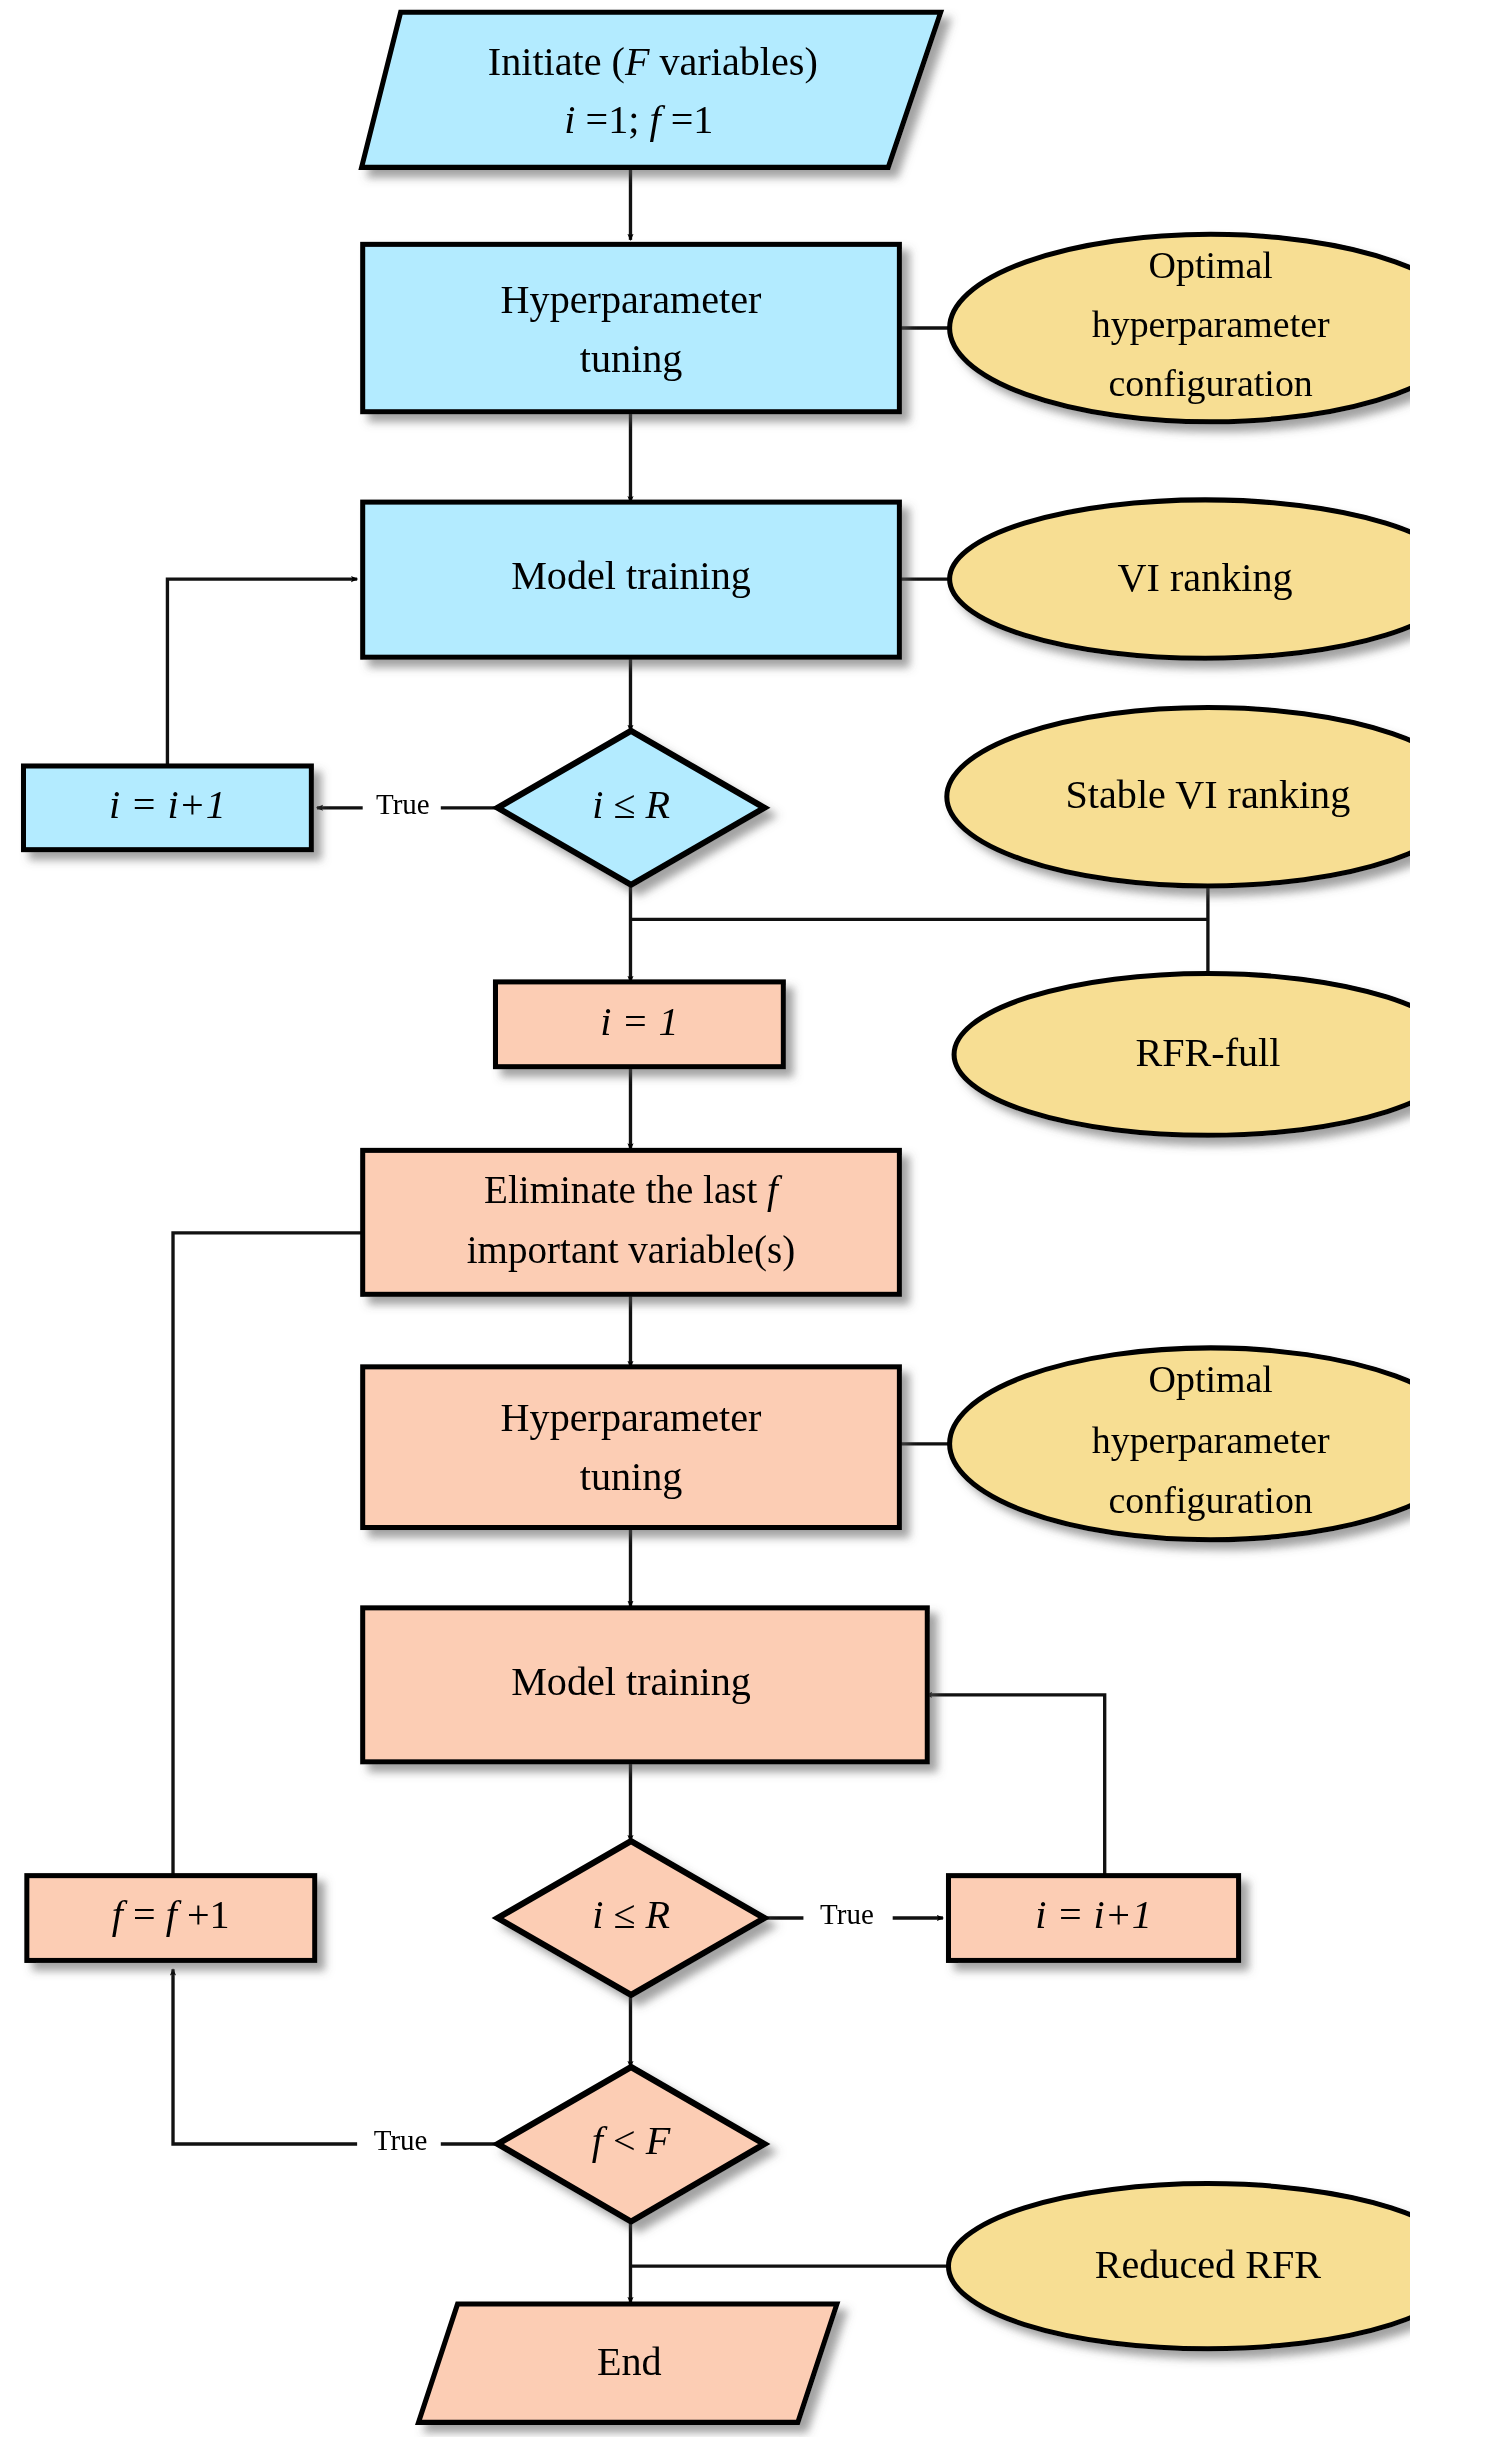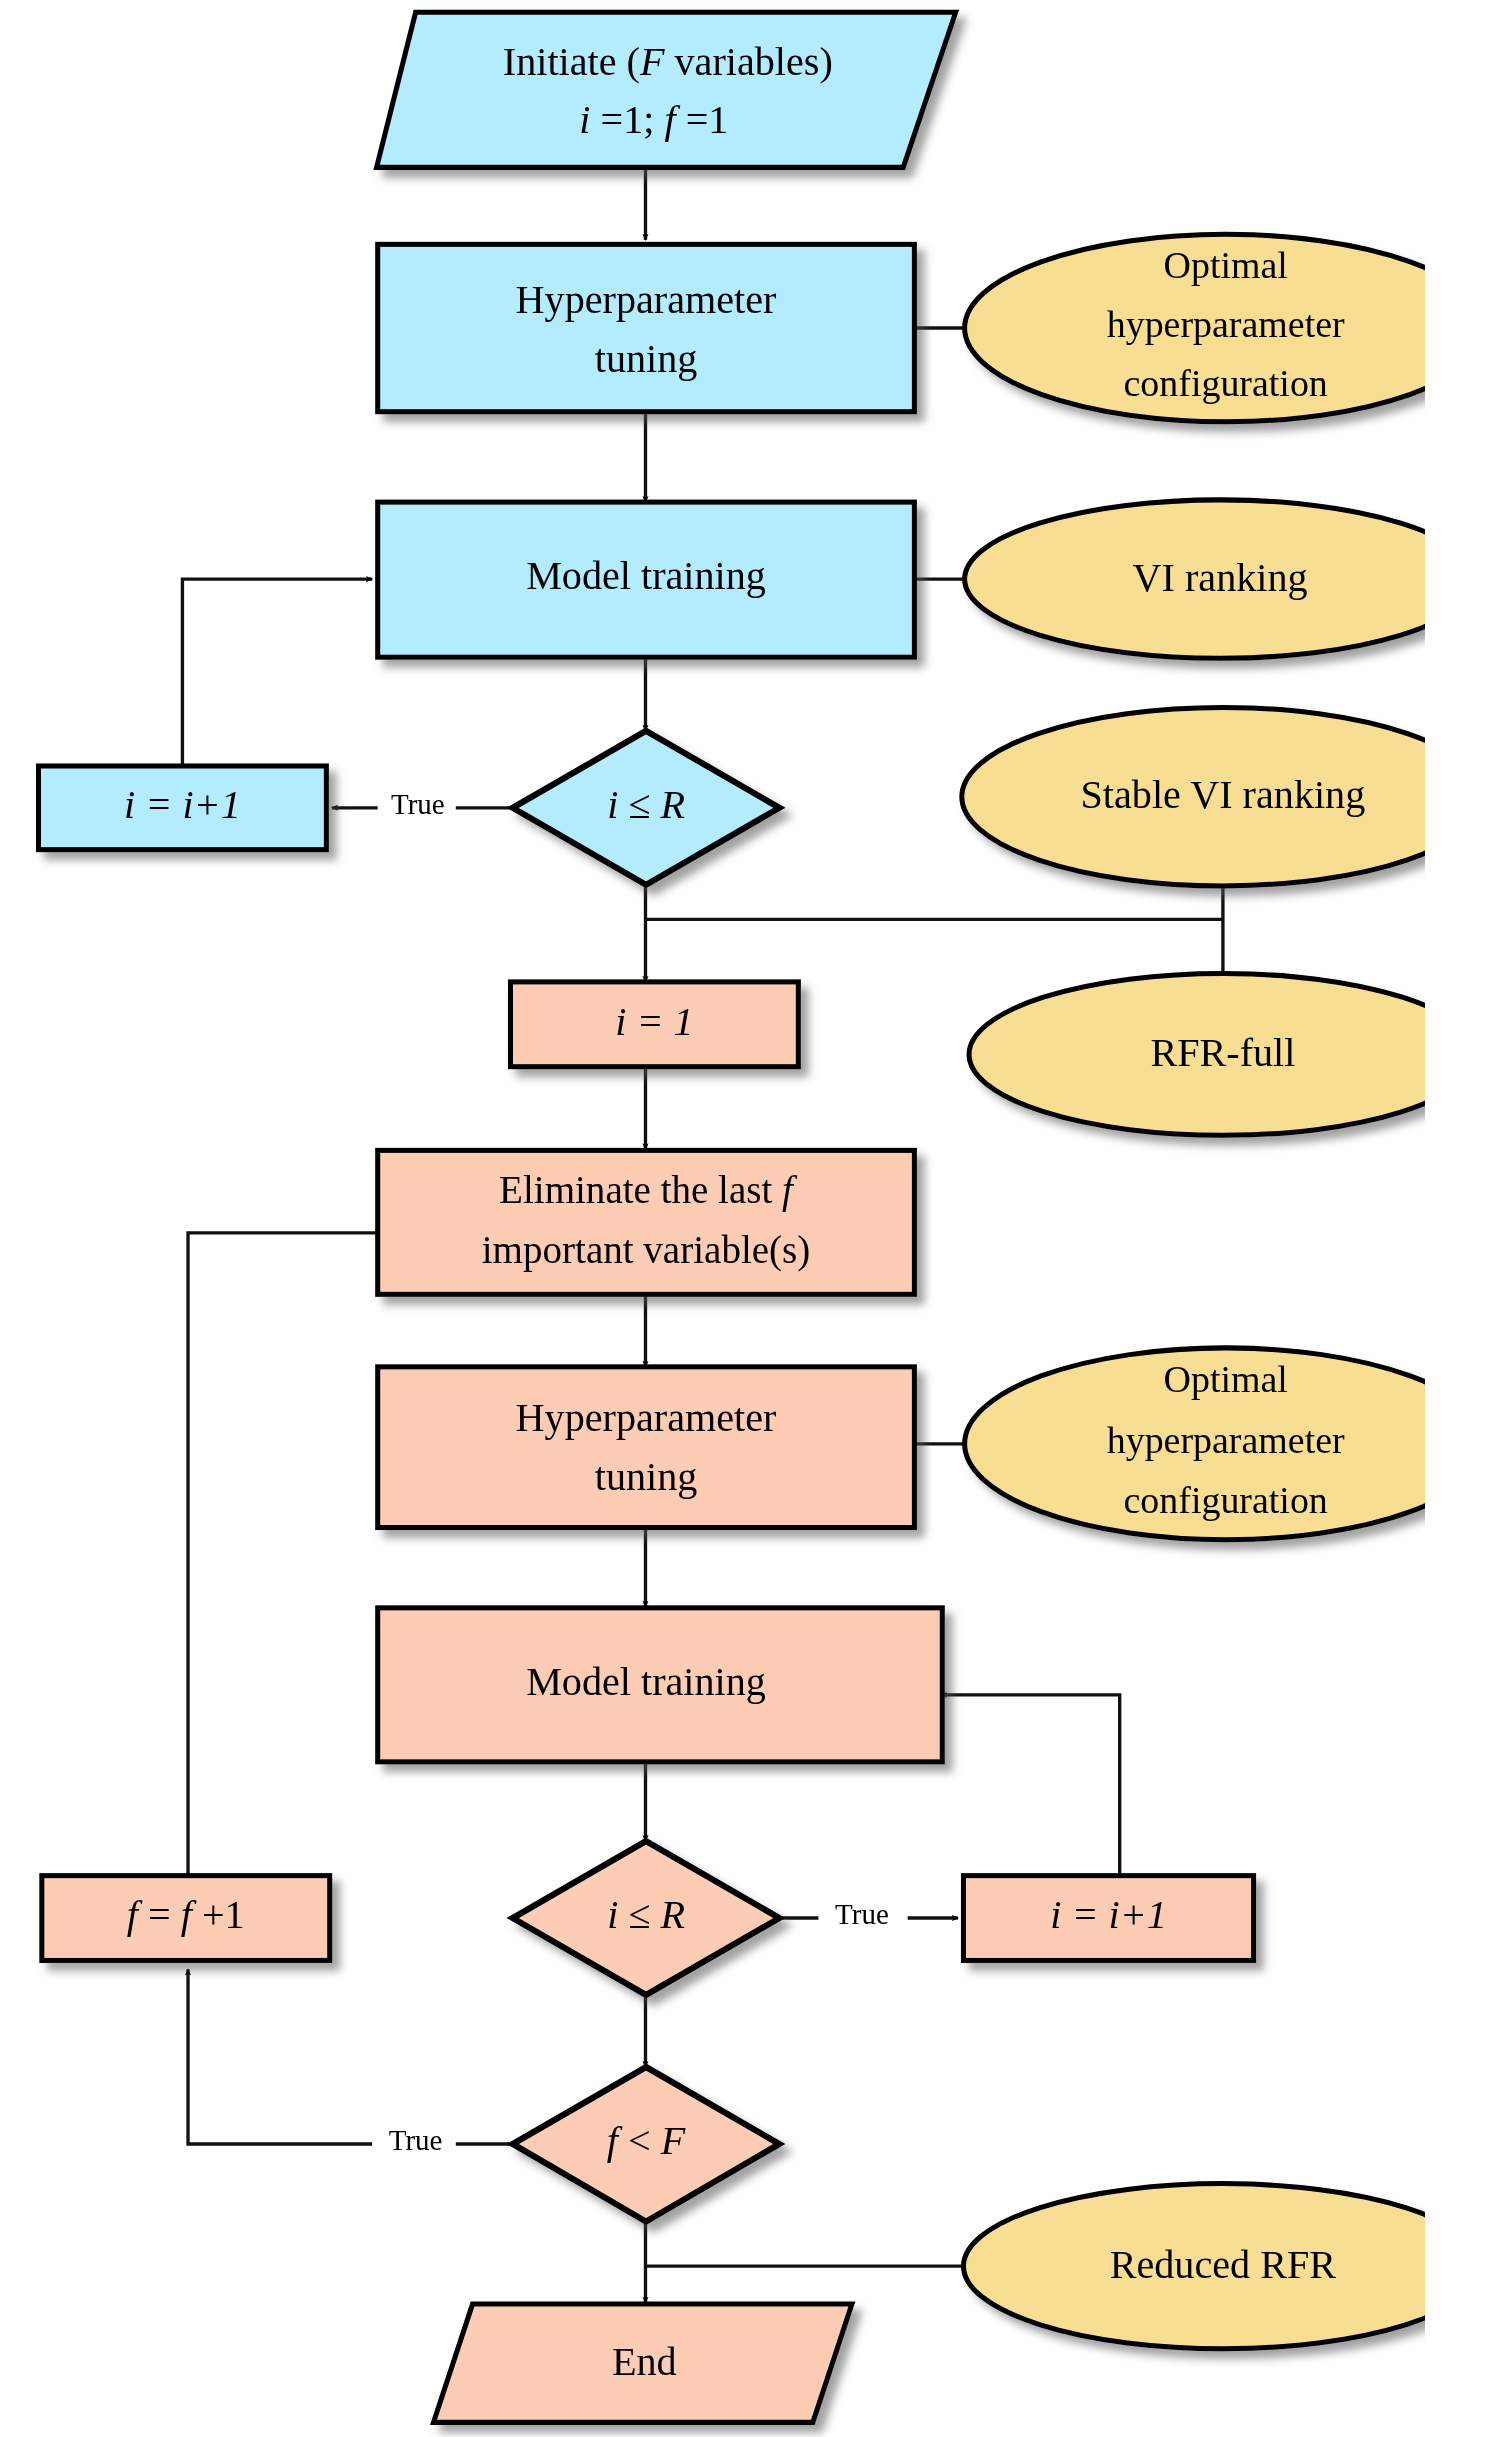--- a/index.html
+++ b/index.html
@@ -1,17 +1,17 @@
 <!DOCTYPE html>
 <html style="font-size:9px"><head>
 <meta charset="utf-8">
 <style>
   html,body{margin:0;padding:0;background:#ffffff;}
   body{font-family:"Liberation Serif", serif;}
-  #stage{position:relative;width:1410px;height:2438px;background:#ffffff;overflow:hidden;margin-left:15px;}
+  #stage{position:relative;width:1410px;height:2438px;background:#ffffff;overflow:hidden;}
   svg{display:block;}
   .nodetext{font-family:"Liberation Serif", serif;fill:#000;text-anchor:middle;dominant-baseline:middle;}
   .it{font-style:italic;}
   .edgelabel{font-family:"Liberation Serif", serif;fill:#000;text-anchor:middle;dominant-baseline:middle;font-size:52px;}
 </style>
 </head>
 <body>
 
 <div id="stage">
 <svg width="1507" height="2438" viewBox="0 0 2701 4370" xmlns="http://www.w3.org/2000/svg">

